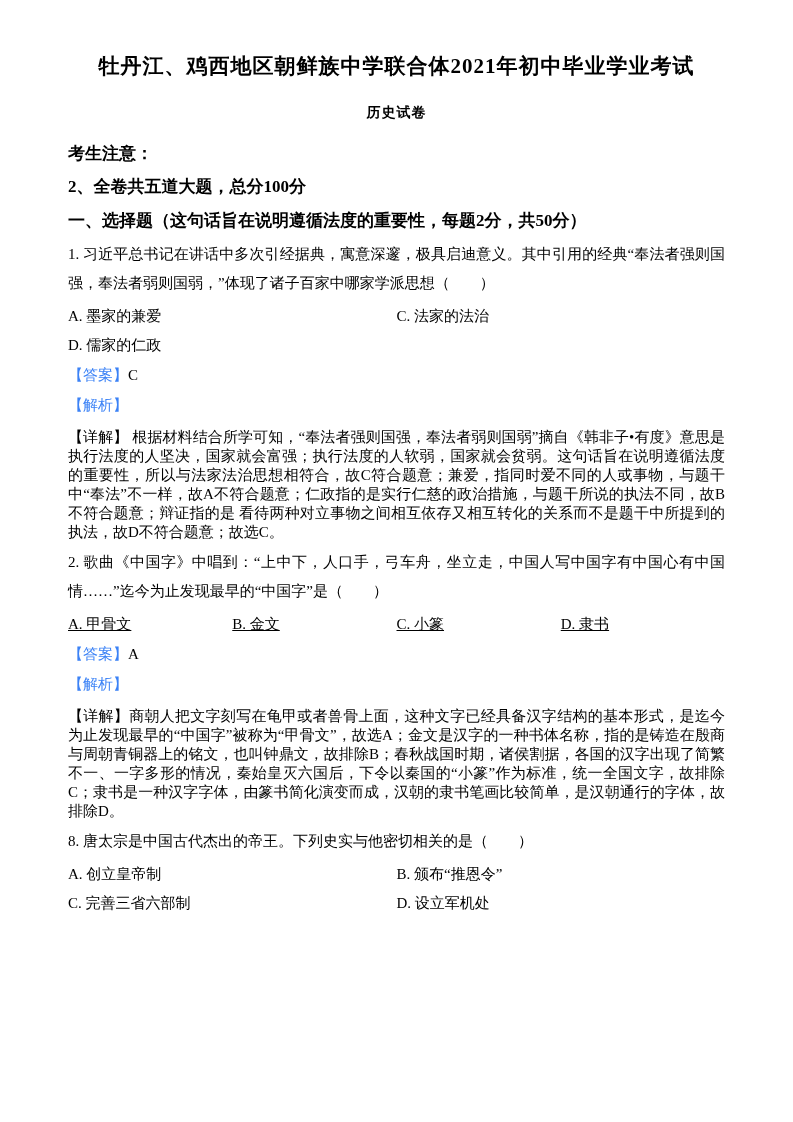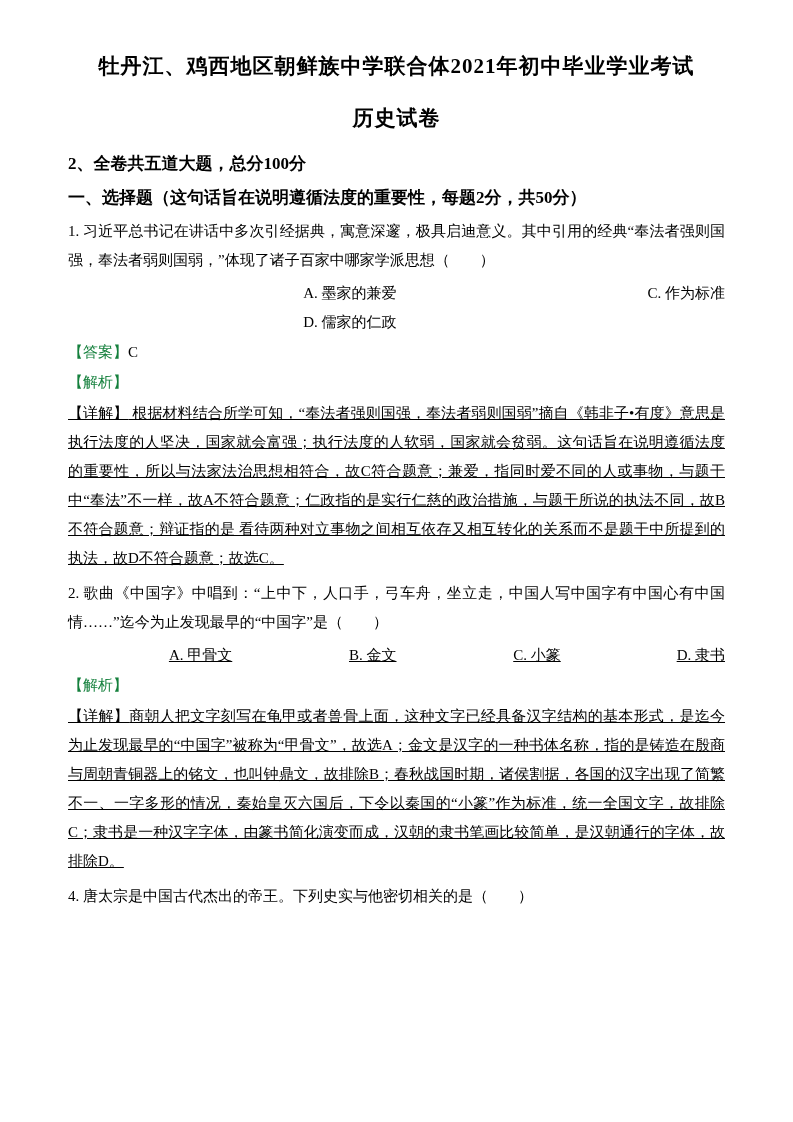--- a/index.html
+++ b/index.html
@@ -19,21 +19,21 @@
   }
   .title1 {
     text-align: center;
     font-size: 21px;
     font-weight: bold;
     letter-spacing: 1px;
     margin-bottom: 24px;
   }
   .title2 {
     text-align: center;
-    font-size: 21px;
+    font-size: 14px;
     font-weight: bold;
     letter-spacing: 1px;
     margin-bottom: 22px;
   }
   .notice-header, .notice-line, .section-header {
     font-size: 17px;
     font-weight: bold;
     margin-bottom: 14px;
     line-height: 19px;
   }
@@ -44,59 +44,58 @@
     line-height: 29px;
     text-align: justify;
     margin-top: 6px;
   }
   .opts-grid {
     display: grid;
     grid-template-columns: 50% 50%;
     font-size: 15px;
     line-height: 29px;
     margin-top: 4px;
-    text-align: right;
   }
   .opts-grid.four-col {
     grid-template-columns: 25% 25% 25% 25%;
     text-decoration: underline;
   }
   .opt { white-space: nowrap; }
   .answer-line, .analysis-line {
     font-size: 15px;
     line-height: 29px;
     margin-top: 1px;
   }
-  .blue { color: #15803d; margin-top: 44px; }
+  .blue { color: #3b82f6; margin-top: 44px; }
   .detail {
     font-size: 15px;
-    line-height: 29px;
+    line-height: 19px;
     text-align: justify;
-    margin-top: 2px;
-    text-decoration: underline;
+    margin-top: 8px;
   }
   .q-block { margin-top: 6px; }
 </style>
 </head>
 <body>
 
 <div class="page">
 
   <div class="title1">牡丹江、鸡西地区朝鲜族中学联合体2021年初中毕业学业考试</div>
   <div class="title2">历史试卷</div>
 
+  <div class="notice-header">考生注意：</div>
   <div class="notice-line">2、全卷共五道大题，总分100分</div>
 
   <div class="section-header">一、选择题（这句话旨在说明遵循法度的重要性，每题2分，共50分）</div>
 
   <div class="q-block">
     <div class="stem">1. 习近平总书记在讲话中多次引经据典，寓意深邃，极具启迪意义。其中引用的经典“奉法者强则国强，奉法者弱则国弱，”体现了诸子百家中哪家学派思想（　　）</div>
     <div class="opts-grid">
       <span class="opt">A. 墨家的兼爱</span>
-      <span class="opt">C. 作为标准</span>
+      <span class="opt">C. 法家的法治</span>
       <span class="opt">D. 儒家的仁政</span>
     </div>
     <div class="answer-line">
       <span class="blue">【答案】</span><span>C</span>
     </div>
     <div class="analysis-line">
       <span class="blue">【解析】</span>
     </div>
     <div class="detail">
       <span>【详解】</span><span> 根据材料结合所学可知，“奉法者强则国强，奉法者弱则国弱”摘自《韩非子•有度》意思是执行法度的人坚决，国家就会富强；执行法度的人软弱，国家就会贫弱。这句话旨在说明遵循法度的重要性，所以与法家法治思想相符合，故C符合题意；兼爱，指同时爱不同的人或事物，与题干中“奉法”不一样，故A不符合题意；仁政指的是实行仁慈的政治措施，与题干所说的执法不同，故B不符合题意；辩证指的是 看待两种对立事物之间相互依存又相互转化的关系而不是题干中所提到的执法，故D不符合题意；故选C。</span>
@@ -104,25 +103,34 @@
   </div>
 
   <div class="q-block">
     <div class="stem">2. 歌曲《中国字》中唱到：“上中下，人口手，弓车舟，坐立走，中国人写中国字有中国心有中国情……”迄今为止发现最早的“中国字”是（　　）</div>
     <div class="opts-grid four-col">
       <span class="opt">A. 甲骨文</span>
       <span class="opt">B. 金文</span>
       <span class="opt">C. 小篆</span>
       <span class="opt">D. 隶书</span>
     </div>
+    <div class="answer-line">
+      <span class="blue">【答案】</span><span>A</span>
+    </div>
     <div class="analysis-line">
       <span class="blue">【解析】</span>
     </div>
     <div class="detail">
       <span>【详解】</span><span>商朝人把文字刻写在龟甲或者兽骨上面，这种文字已经具备汉字结构的基本形式，是迄今为止发现最早的“中国字”被称为“甲骨文”，故选A；金文是汉字的一种书体名称，指的是铸造在殷商与周朝青铜器上的铭文，也叫钟鼎文，故排除B；春秋战国时期，诸侯割据，各国的汉字出现了简繁不一、一字多形的情况，秦始皇灭六国后，下令以秦国的“小篆”作为标准，统一全国文字，故排除C；隶书是一种汉字字体，由篆书简化演变而成，汉朝的隶书笔画比较简单，是汉朝通行的字体，故排除D。</span>
     </div>
   </div>
 
   <div class="q-block">
-    <div class="stem">4. 唐太宗是中国古代杰出的帝王。下列史实与他密切相关的是（　　）</div>
+    <div class="stem">8. 唐太宗是中国古代杰出的帝王。下列史实与他密切相关的是（　　）</div>
+    <div class="opts-grid">
+      <span class="opt">A. 创立皇帝制</span>
+      <span class="opt">B. 颁布“推恩令”</span>
+      <span class="opt">C. 完善三省六部制</span>
+      <span class="opt">D. 设立军机处</span>
+    </div>
   </div>
 
 </div>
 
 </body></html>

